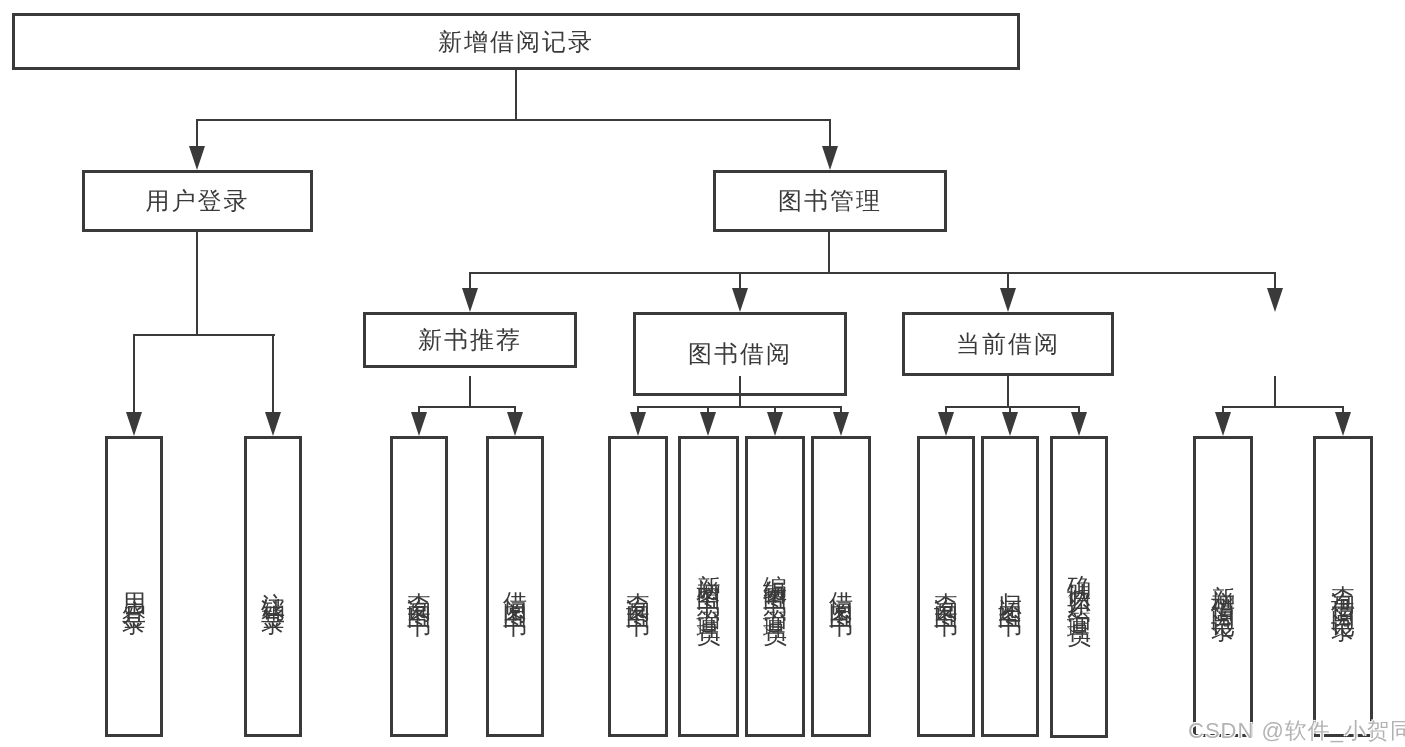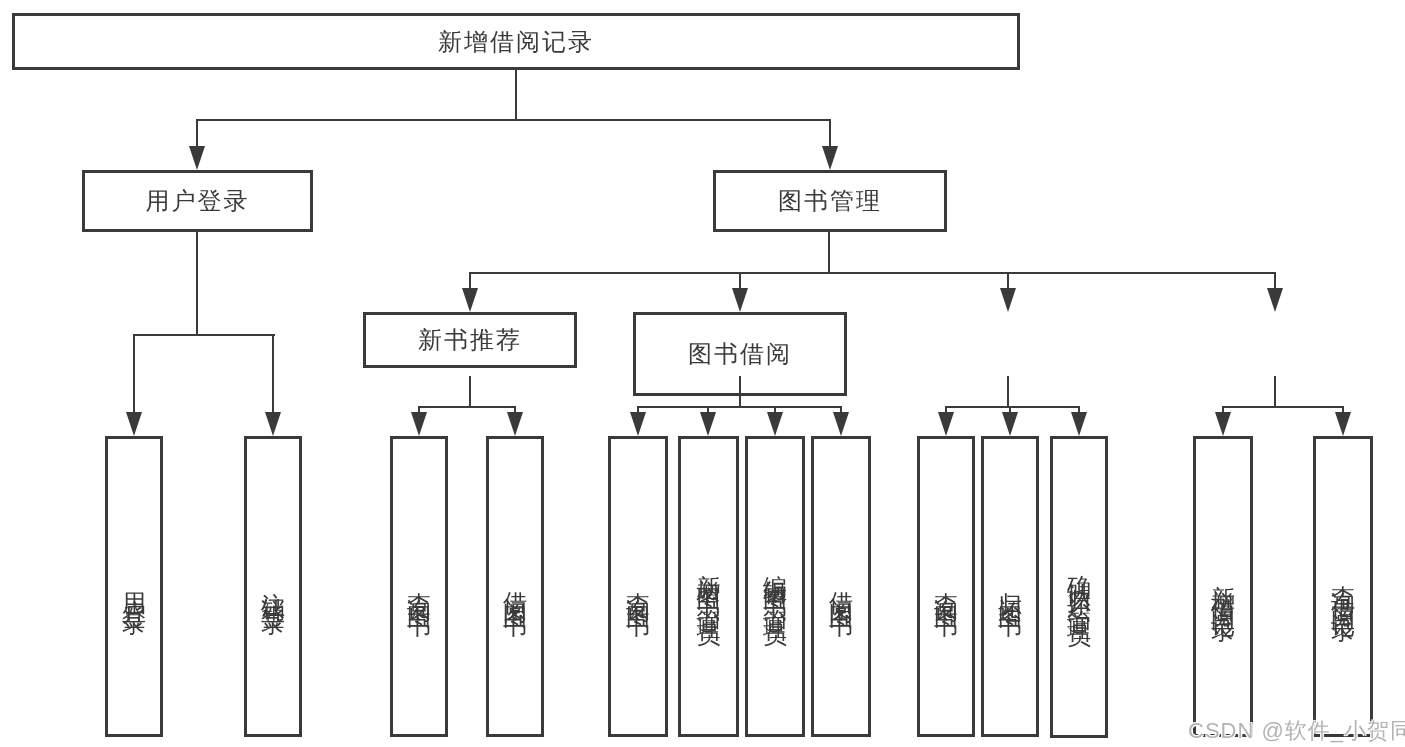--- a/index.html
+++ b/index.html
@@ -75,20 +75,21 @@
   <div class="ar" style="left:462px;top:288px"></div>
   <div class="vl" style="left:739px;top:272px;height:18px"></div>
   <div class="ar" style="left:732px;top:288px"></div>
   <div class="vl" style="left:1007px;top:272px;height:18px"></div>
   <div class="ar" style="left:1000px;top:288px"></div>
   <div class="vl" style="left:1274px;top:272px;height:18px"></div>
   <div class="ar" style="left:1267px;top:288px"></div>
 
   <div class="box" style="left:363px;top:312px;width:214px;height:56px">新书推荐</div>
   <div class="box" style="left:633px;top:312px;width:214px;height:84px">图书借阅</div>
+  <div class="box" style="left:902px;top:312px;width:212px;height:64px">当前借阅</div>
 
   <div class="vl" style="left:469px;top:376px;height:32px"></div>
   <div class="hl" style="left:418px;top:406px;width:98px"></div>
   <div class="vl" style="left:418px;top:406px;height:10px"></div>
   <div class="ar" style="left:411px;top:412px"></div>
   <div class="vl" style="left:514px;top:406px;height:10px"></div>
   <div class="ar" style="left:507px;top:412px"></div>
   <div class="box vbox" style="left:390px;top:436px;width:58px;height:301px">查询图书</div>
   <div class="box vbox" style="left:486px;top:436px;width:58px;height:301px">借阅图书</div>
 

